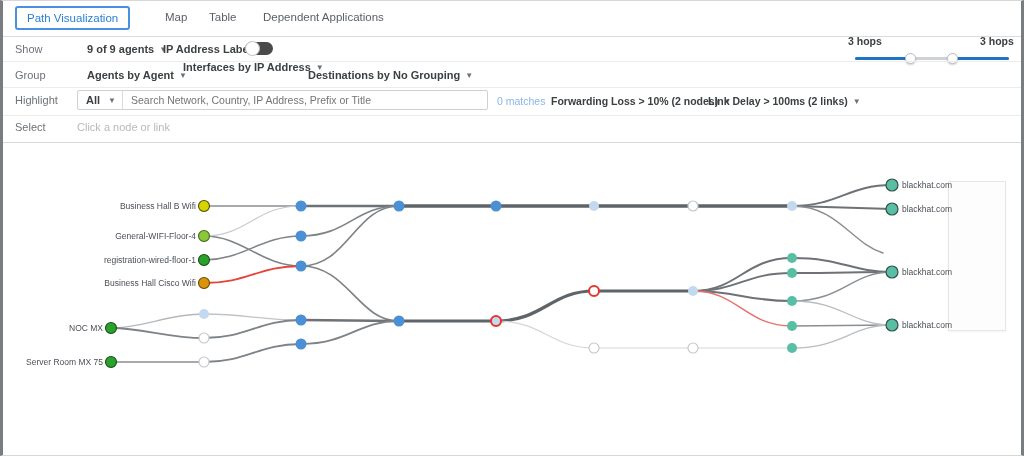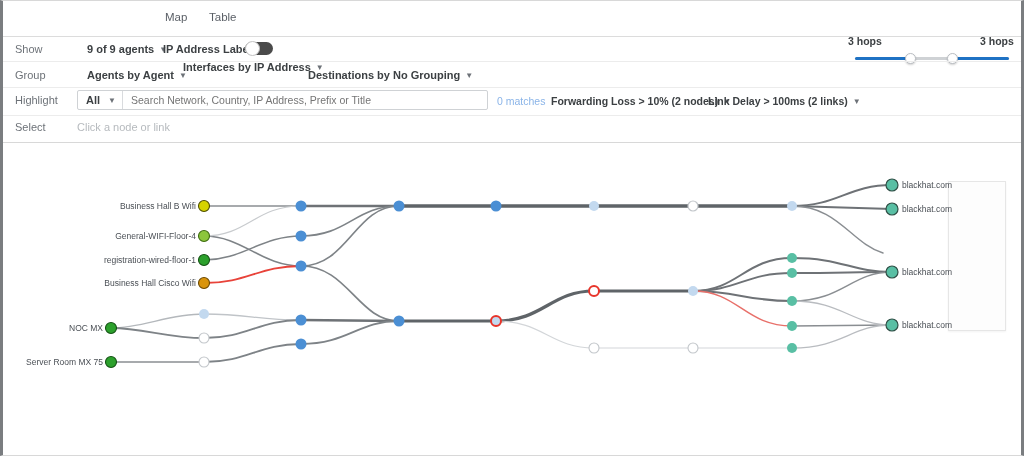--- a/index.html
+++ b/index.html
@@ -129,22 +129,24 @@
     border: 1px solid #e6e6e6;
     box-shadow: 0 1px 2px rgba(0,0,0,.05);
   }
 </style>
 </head>
 <body>
 
 <div id="app">
 
   <div class="tabbar">
+    <div class="tab active" style="left:12px;">Path Visualization</div>
     <div class="tab" style="left:152px;">Map</div>
     <div class="tab" style="left:196px;">Table</div>
+    <div class="tab" style="left:250px;">Dependent Applications</div>
   </div>
 
   <div class="hops-label" style="left:845px; top:34px;">3 hops</div>
   <div class="hops-label" style="left:977px; top:34px;">3 hops</div>
   <div class="slider-track" style="left:852px; top:56px; width:154px;"></div>
   <div class="slider-fill" style="left:852px; top:56px; width:56px;"></div>
   <div class="slider-fill" style="left:950px; top:56px; width:56px;"></div>
   <div class="slider-handle" style="left:902px; top:52px;"></div>
   <div class="slider-handle" style="left:944px; top:52px;"></div>
 

